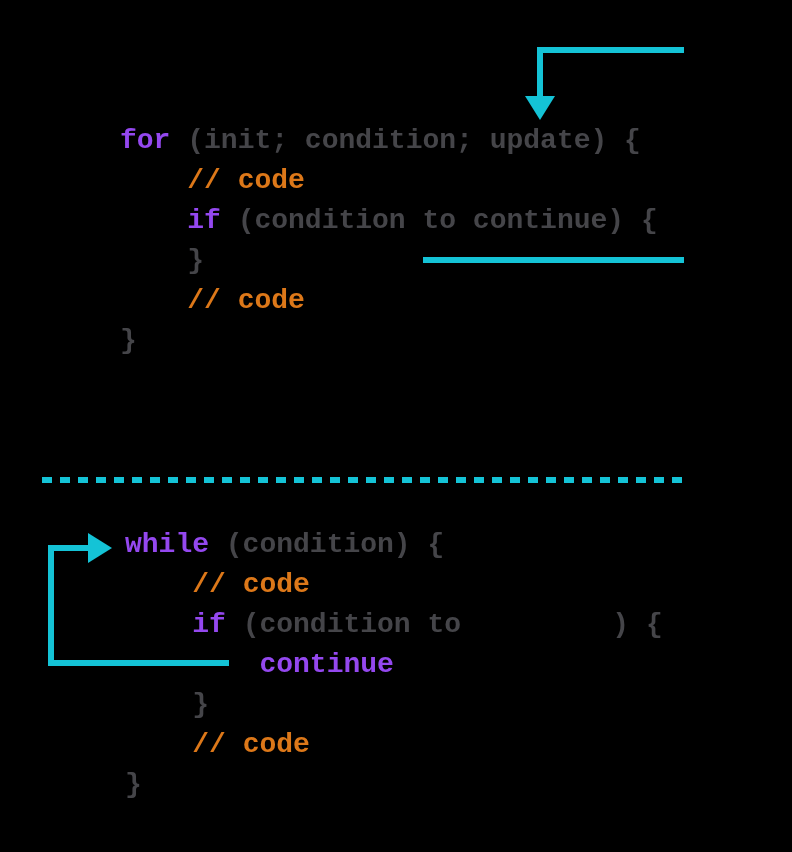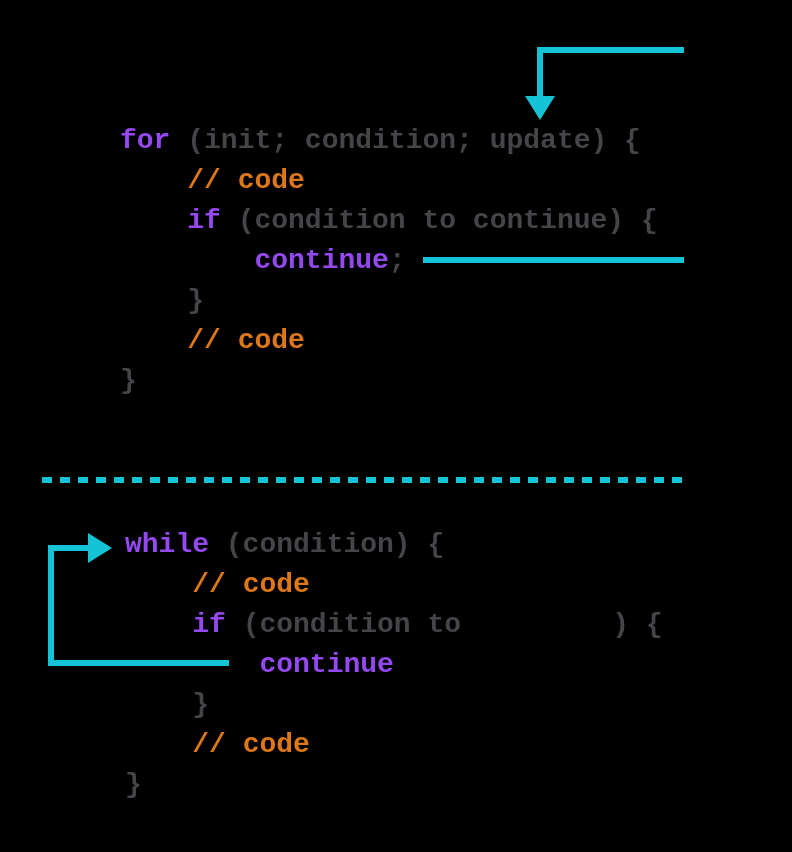--- a/index.html
+++ b/index.html
@@ -43,21 +43,20 @@
 </style>
 </head>
 <body>
 
 <div class="canvas">
 
   <div class="code" style="left:120px; top:121px;">
     <div class="line"><span class="kw">for</span><span class="plain"> (init; condition; update) {</span></div>
     <div class="line"><span class="plain">    </span><span class="comment">// code</span></div>
     <div class="line"><span class="plain">    </span><span class="kw">if</span><span class="plain"> (condition to continue) {</span></div>
-    <div class="line"><span class="plain">        </span><span class="kw">continue</span><span class="plain">;</span></div>
     <div class="line"><span class="plain">    }</span></div>
     <div class="line"><span class="plain">    </span><span class="comment">// code</span></div>
     <div class="line"><span class="plain">}</span></div>
   </div>
 
   <div>
     <div class="seg" style="left:423px; top:257px; width:319px; height:6px;"></div>
     <div class="seg" style="left:736px; top:47px; width:6px; height:216px;"></div>
     <div class="seg" style="left:537px; top:47px; width:205px; height:6px;"></div>
     <div class="seg" style="left:537px; top:47px; width:6px; height:52px;"></div>

